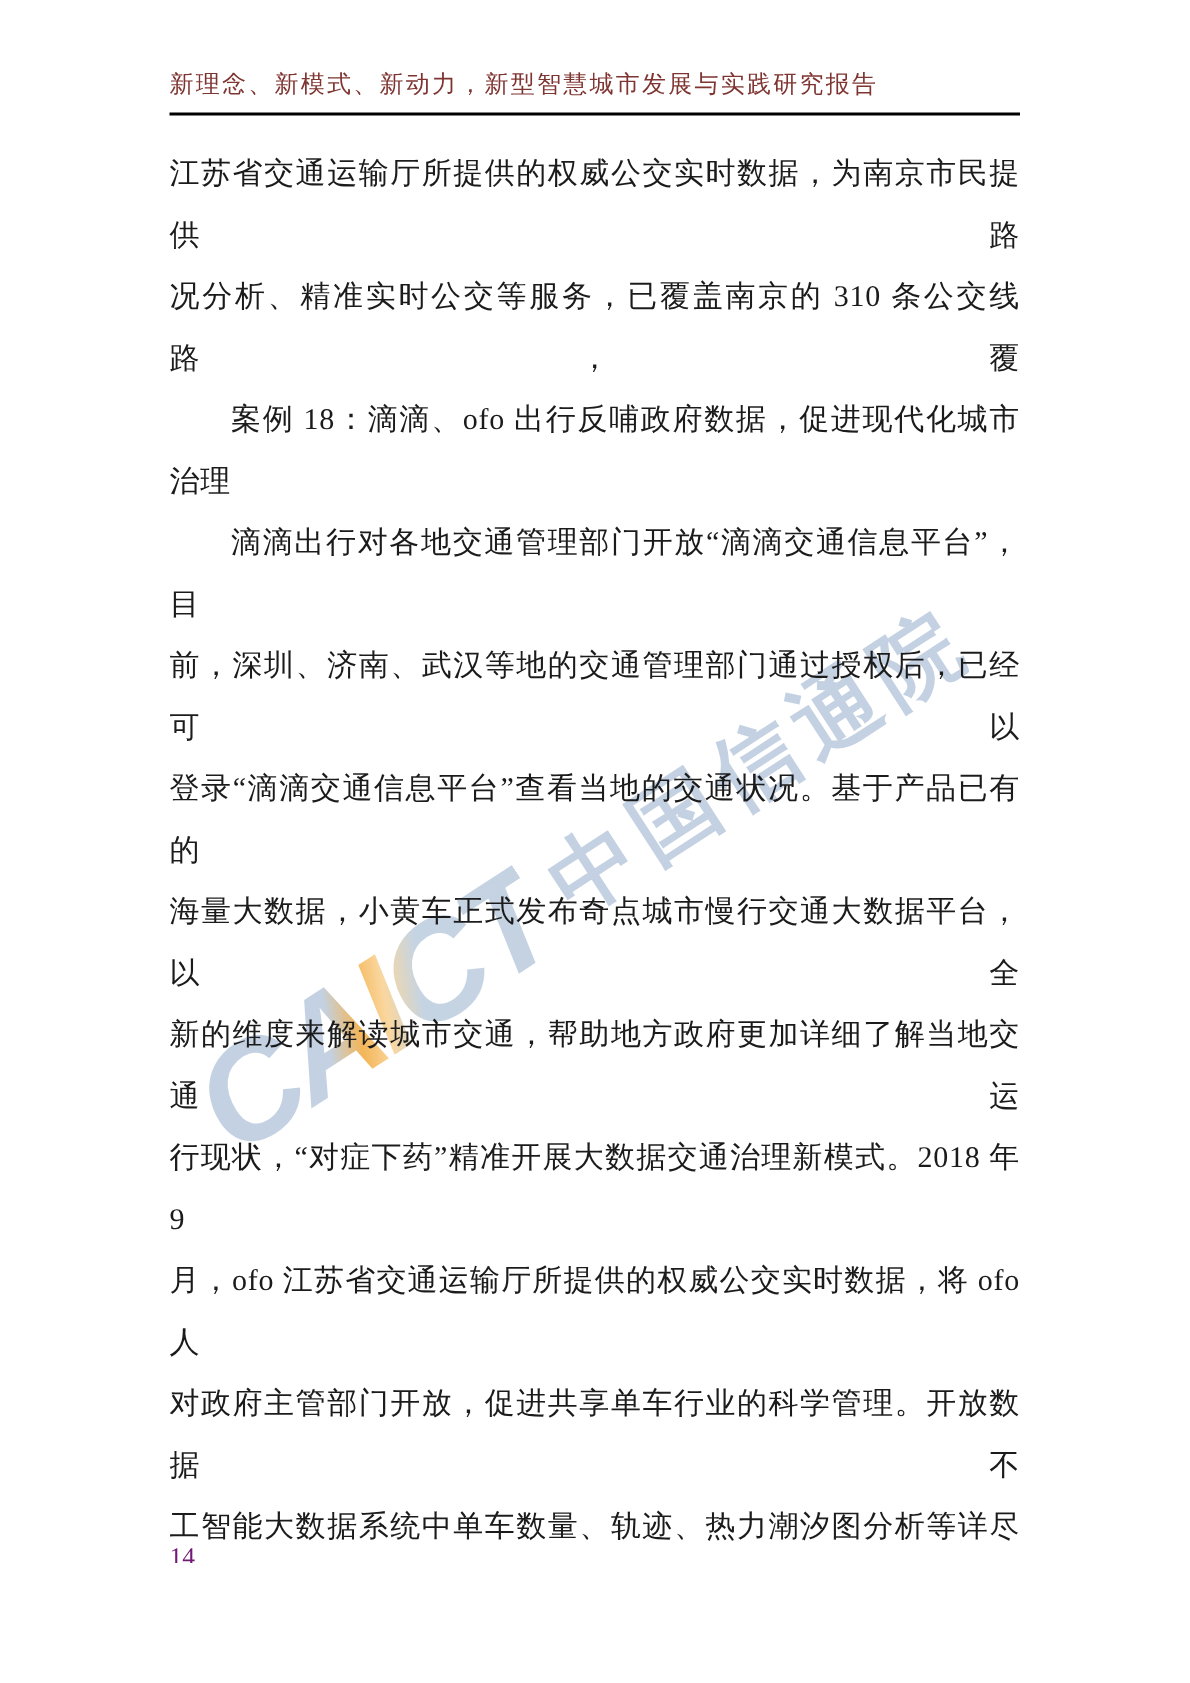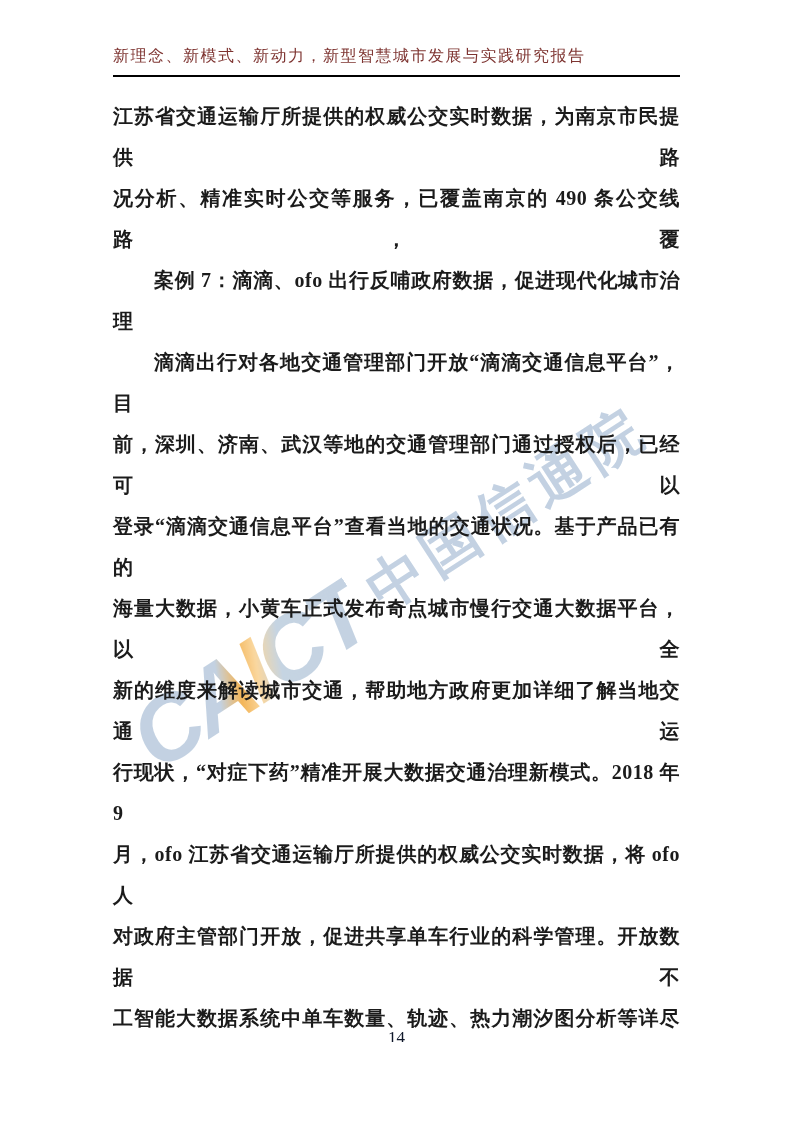--- a/index.html
+++ b/index.html
@@ -58,52 +58,52 @@
   }
   
   .doc-body {
     position:absolute;
     left:113px; width:567px; top:96px;
     font-size:20px;
     line-height:41px;
     color:#1b1b1b;
     z-index:2;
   }
-  .l { text-align:justify; letter-spacing:0.5px;font-weight:bold; }
+  .l { text-align:justify; letter-spacing:0.5px; }
   .j { text-align-last:justify; }
   .ind { text-indent:41px; }
   
   .doc-footer {
     position:absolute;
     left:113px; width:567px; top:1028px;
-    text-align:center;
+    text-align:left;
     font-size:17px;
-    color:#0f172a;
+    color:#701a75;
     z-index:2;
   }
 </style>
 </head>
 <body>
 
 <div class="page">
 
   <div class="doc-header">
     <span>新理念、新模式、新动力，新型智慧城市发展与实践研究报告</span>
   </div>
 
   <div class="watermark">
     <span class="wm-logo">CAICT</span>
     <span class="wm-name">中国信通院</span>
   </div>
 
   <div class="doc-body">
     <div class="l j">江苏省交通运输厅所提供的权威公交实时数据，为南京市民提供路</div>
-    <div class="l j">况分析、精准实时公交等服务，已覆盖南京的 490 条公交线路，覆</div>
+    <div class="l j">况分析、精准实时公交等服务，已覆盖南京的 310 条公交线路，覆</div>
 
-    <div class="l ind">案例 7：滴滴、ofo 出行反哺政府数据，促进现代化城市治理</div>
+    <div class="l ind">案例 18：滴滴、ofo 出行反哺政府数据，促进现代化城市治理</div>
 
     <div class="l j ind">滴滴出行对各地交通管理部门开放“滴滴交通信息平台”，目</div>
     <div class="l j">前，深圳、济南、武汉等地的交通管理部门通过授权后，已经可以</div>
     <div class="l j">登录“滴滴交通信息平台”查看当地的交通状况。基于产品已有的</div>
     <div class="l j">海量大数据，小黄车正式发布奇点城市慢行交通大数据平台，以全</div>
     <div class="l j">新的维度来解读城市交通，帮助地方政府更加详细了解当地交通运</div>
     <div class="l j">行现状，“对症下药”精准开展大数据交通治理新模式。2018 年 9</div>
     <div class="l j">月，ofo 江苏省交通运输厅所提供的权威公交实时数据，将 ofo 人</div>
     <div class="l j">对政府主管部门开放，促进共享单车行业的科学管理。开放数据不</div>
     <div class="l j">工智能大数据系统中单车数量、轨迹、热力潮汐图分析等详尽信息</div>

